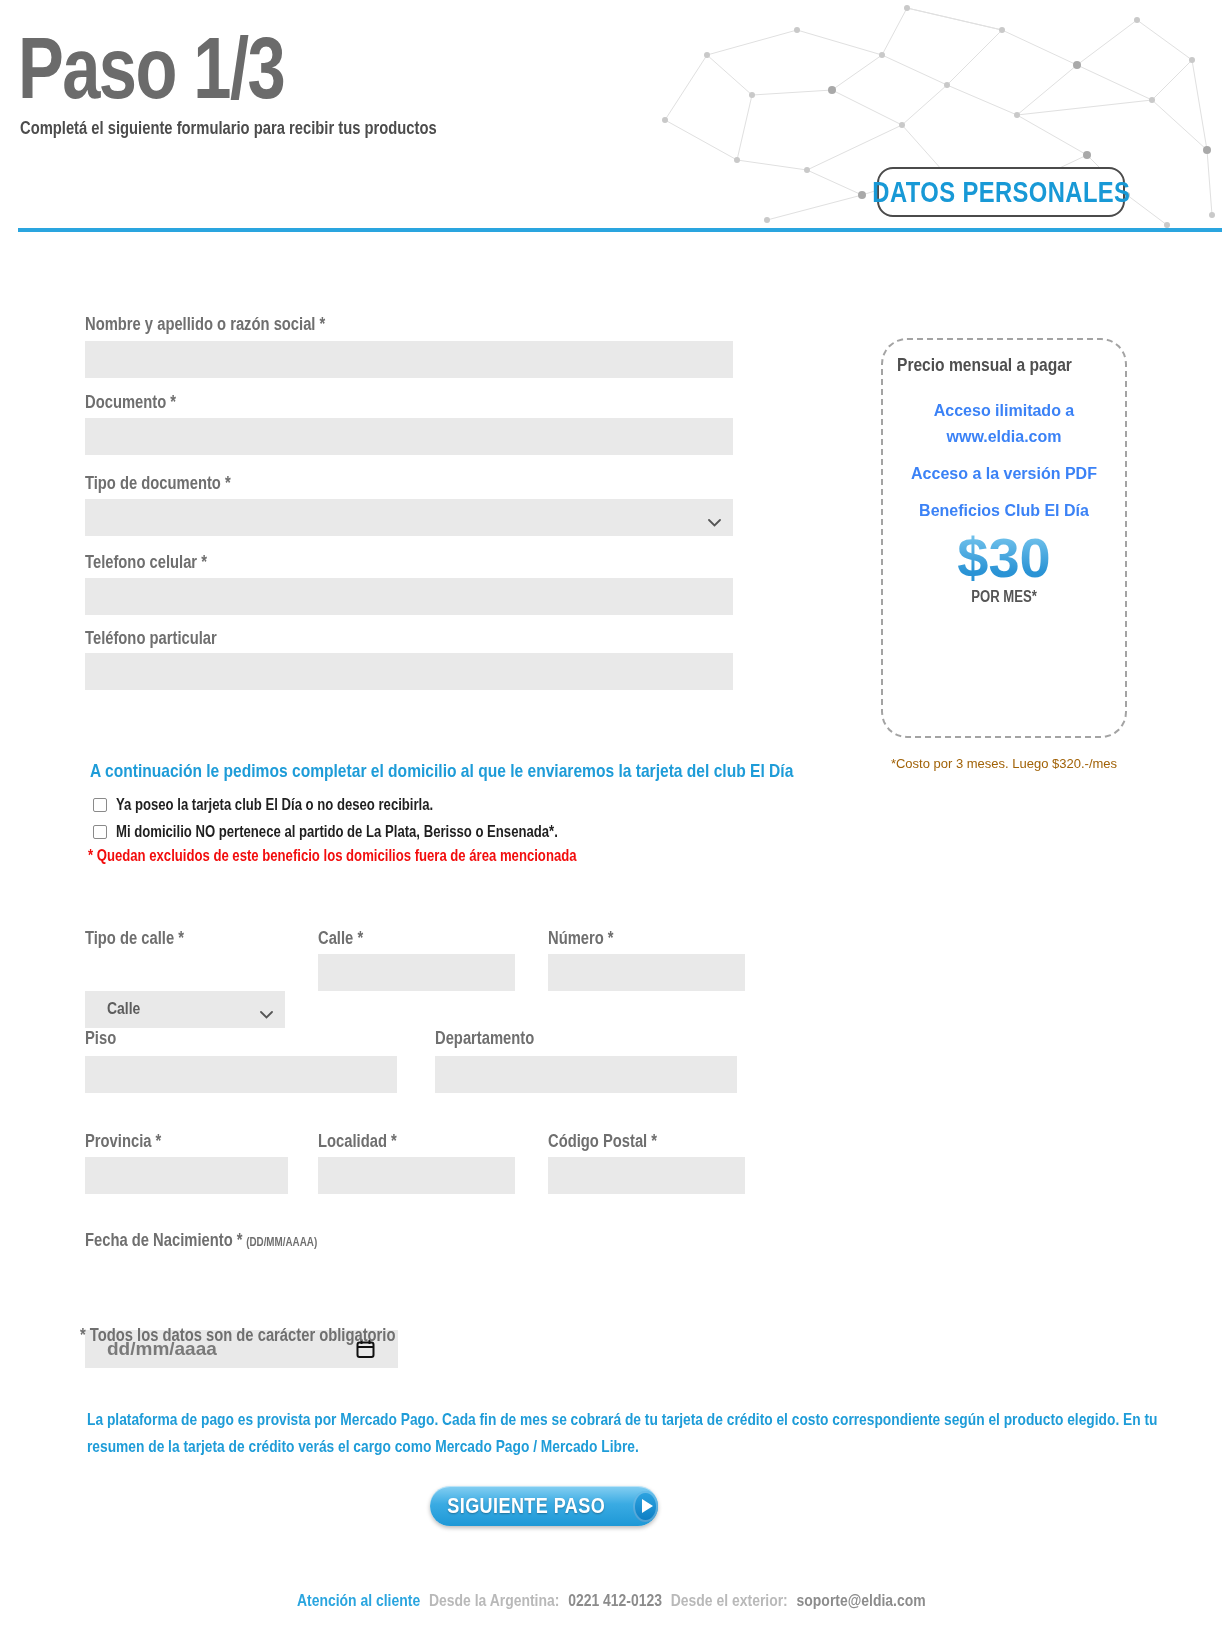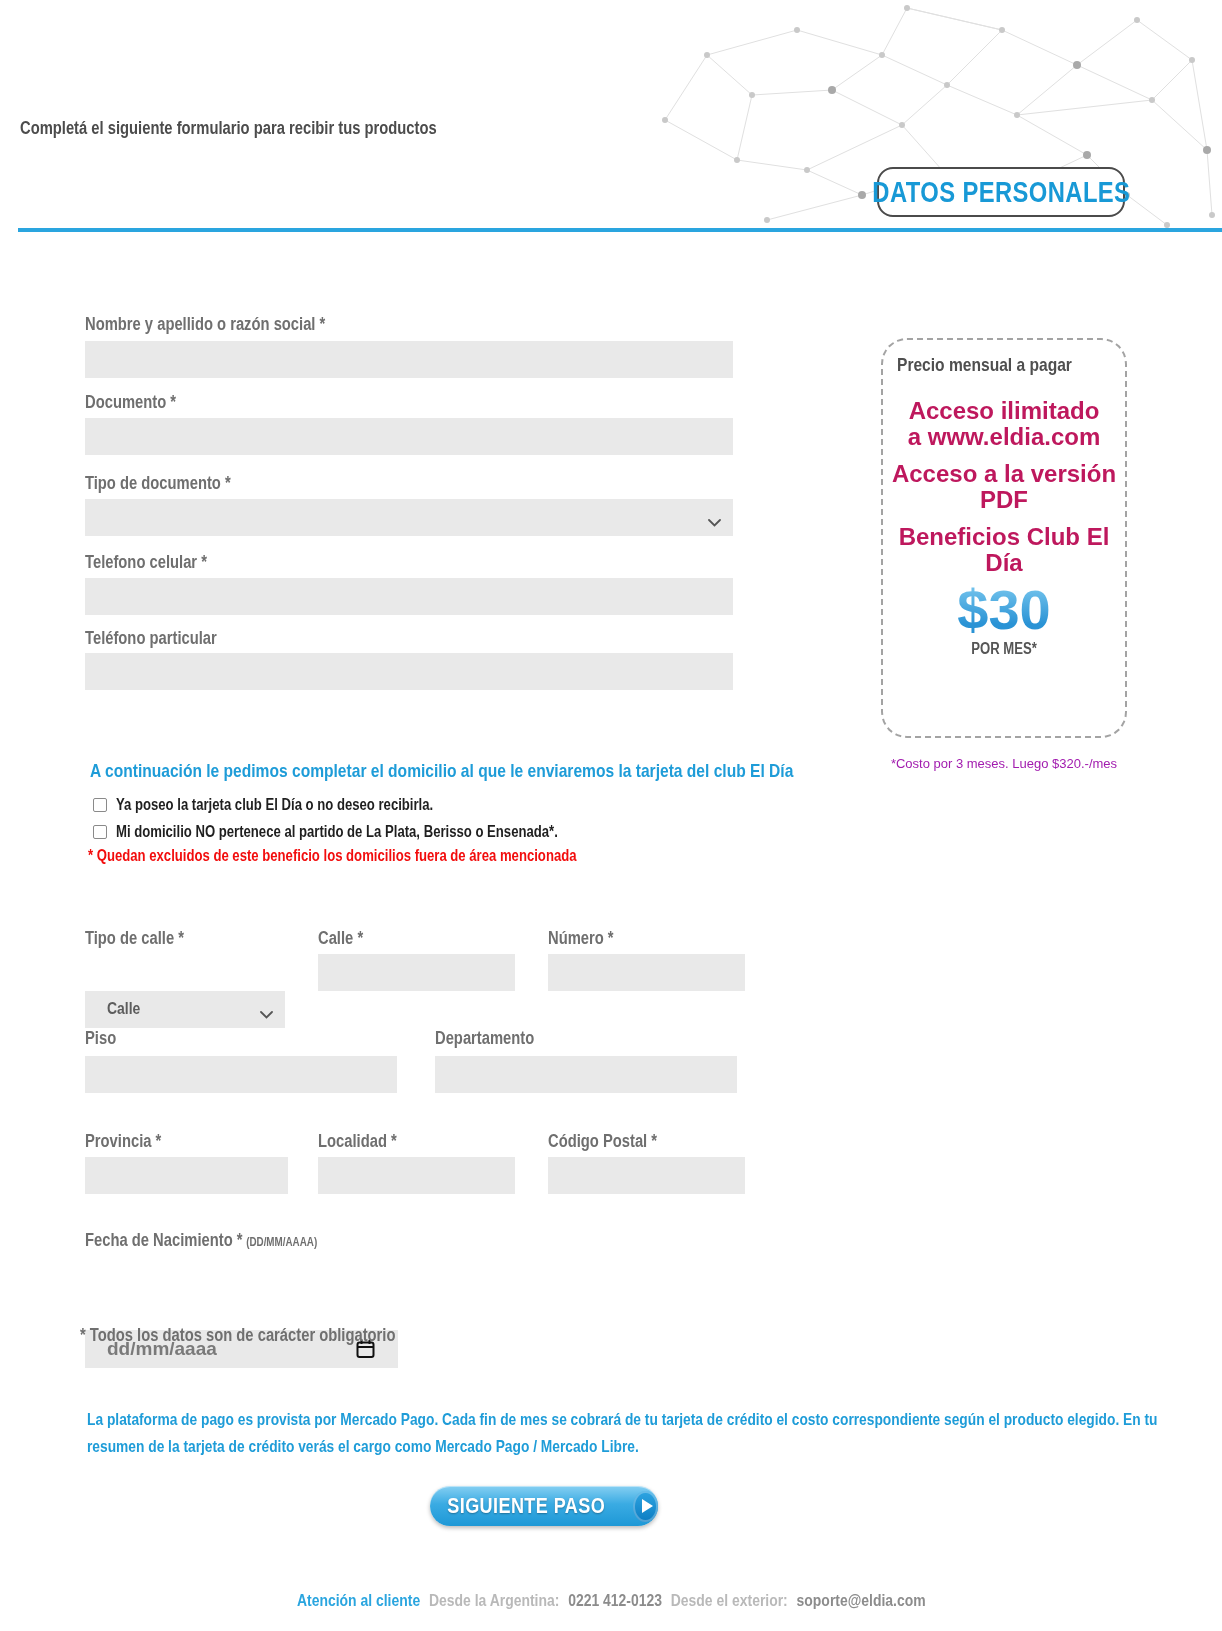--- a/index.html
+++ b/index.html
@@ -56,27 +56,27 @@
                  box-shadow:inset 0 0 0 2px rgba(255,255,255,.28); display:flex; align-items:center; justify-content:center; }
   .play-tri { width:0; height:0; border-top:7px solid transparent; border-bottom:7px solid transparent;
               border-left:11px solid #fff; margin-left:3px; }
 
   .price-panel { left:881px; top:338px; width:246px; height:400px; border:2px dashed #a3a3a3; border-radius:26px;
                  background:#fff; z-index:2; }
   .pp-heading { padding:14px 0 0 14px; font-size:19px; font-weight:700; color:#4f4f4f; }
   .pp-plan { margin-top:24px; text-align:center; font-size:40px; font-weight:700; color:#1899d6;
              line-height:48px; letter-spacing:-1px; }
   .pp-benefits { margin-top:22px; display:flex; flex-direction:column; gap:11px; align-items:center; }
-  .pp-benefit { font-size:24px; font-weight:700; color:#be185d; text-align:center; line-height:26px; }
+  .pp-benefit { font-size:16px; font-weight:700; color:#3b82f6; text-align:center; line-height:26px; }
   .pp-benefits .pp-benefit:nth-child(1) { max-width:200px; }
   .pp-price { margin-top:6px; text-align:center; font-size:56px; font-weight:700; line-height:56px;
               background:linear-gradient(180deg,#7cc9ef 0%,#2a93d5 75%); -webkit-background-clip:text;
               background-clip:text; color:#3ba6de; -webkit-text-fill-color:transparent; }
   .pp-period { text-align:center; font-size:16px; font-weight:700; color:#555; margin-top:2px; }
-  .pp-footnote { left:881px; top:756px; width:246px; text-align:center; font-size:13px; color:#a21caf; }
+  .pp-footnote { left:881px; top:756px; width:246px; text-align:center; font-size:13px; color:#a16207; }
 
   .footer-line { left:0; top:1591px; width:1222px; text-align:center; font-size:17px; font-weight:700; }
   .footer-line .sup { color:#2aa5df; }
   .footer-line .dim { color:#b9b9b9; }
   .footer-line .val { color:#8c8c8c; }
   .footer-line span.piece { margin:0 3px; }
 
   .deco { right:0; top:0; z-index:1; }
 </style>
 </head>
@@ -128,20 +128,23 @@
     </g>
     <g fill="#a9a9a9">
       <circle cx="185" cy="90" r="4"></circle>
         <circle cx="430" cy="65" r="4"></circle>
         <circle cx="560" cy="150" r="4"></circle>
       <circle cx="215" cy="195" r="4"></circle>
         <circle cx="440" cy="155" r="4"></circle>
     </g>
   </svg>
 
+  <h1 class="abs" style="left:18px;top:24px;">
+    <span class="page-title">Paso 1/3</span>
+  </h1>
   <div class="abs" style="left:20px;top:118px;">
     <span class="page-subtitle cxl">Completá el siguiente formulario para recibir tus productos</span>
   </div>
 
   <div class="abs badge">
     <span class="cxc">DATOS PERSONALES</span>
   </div>
 
   <div class="abs divider"></div>
 

